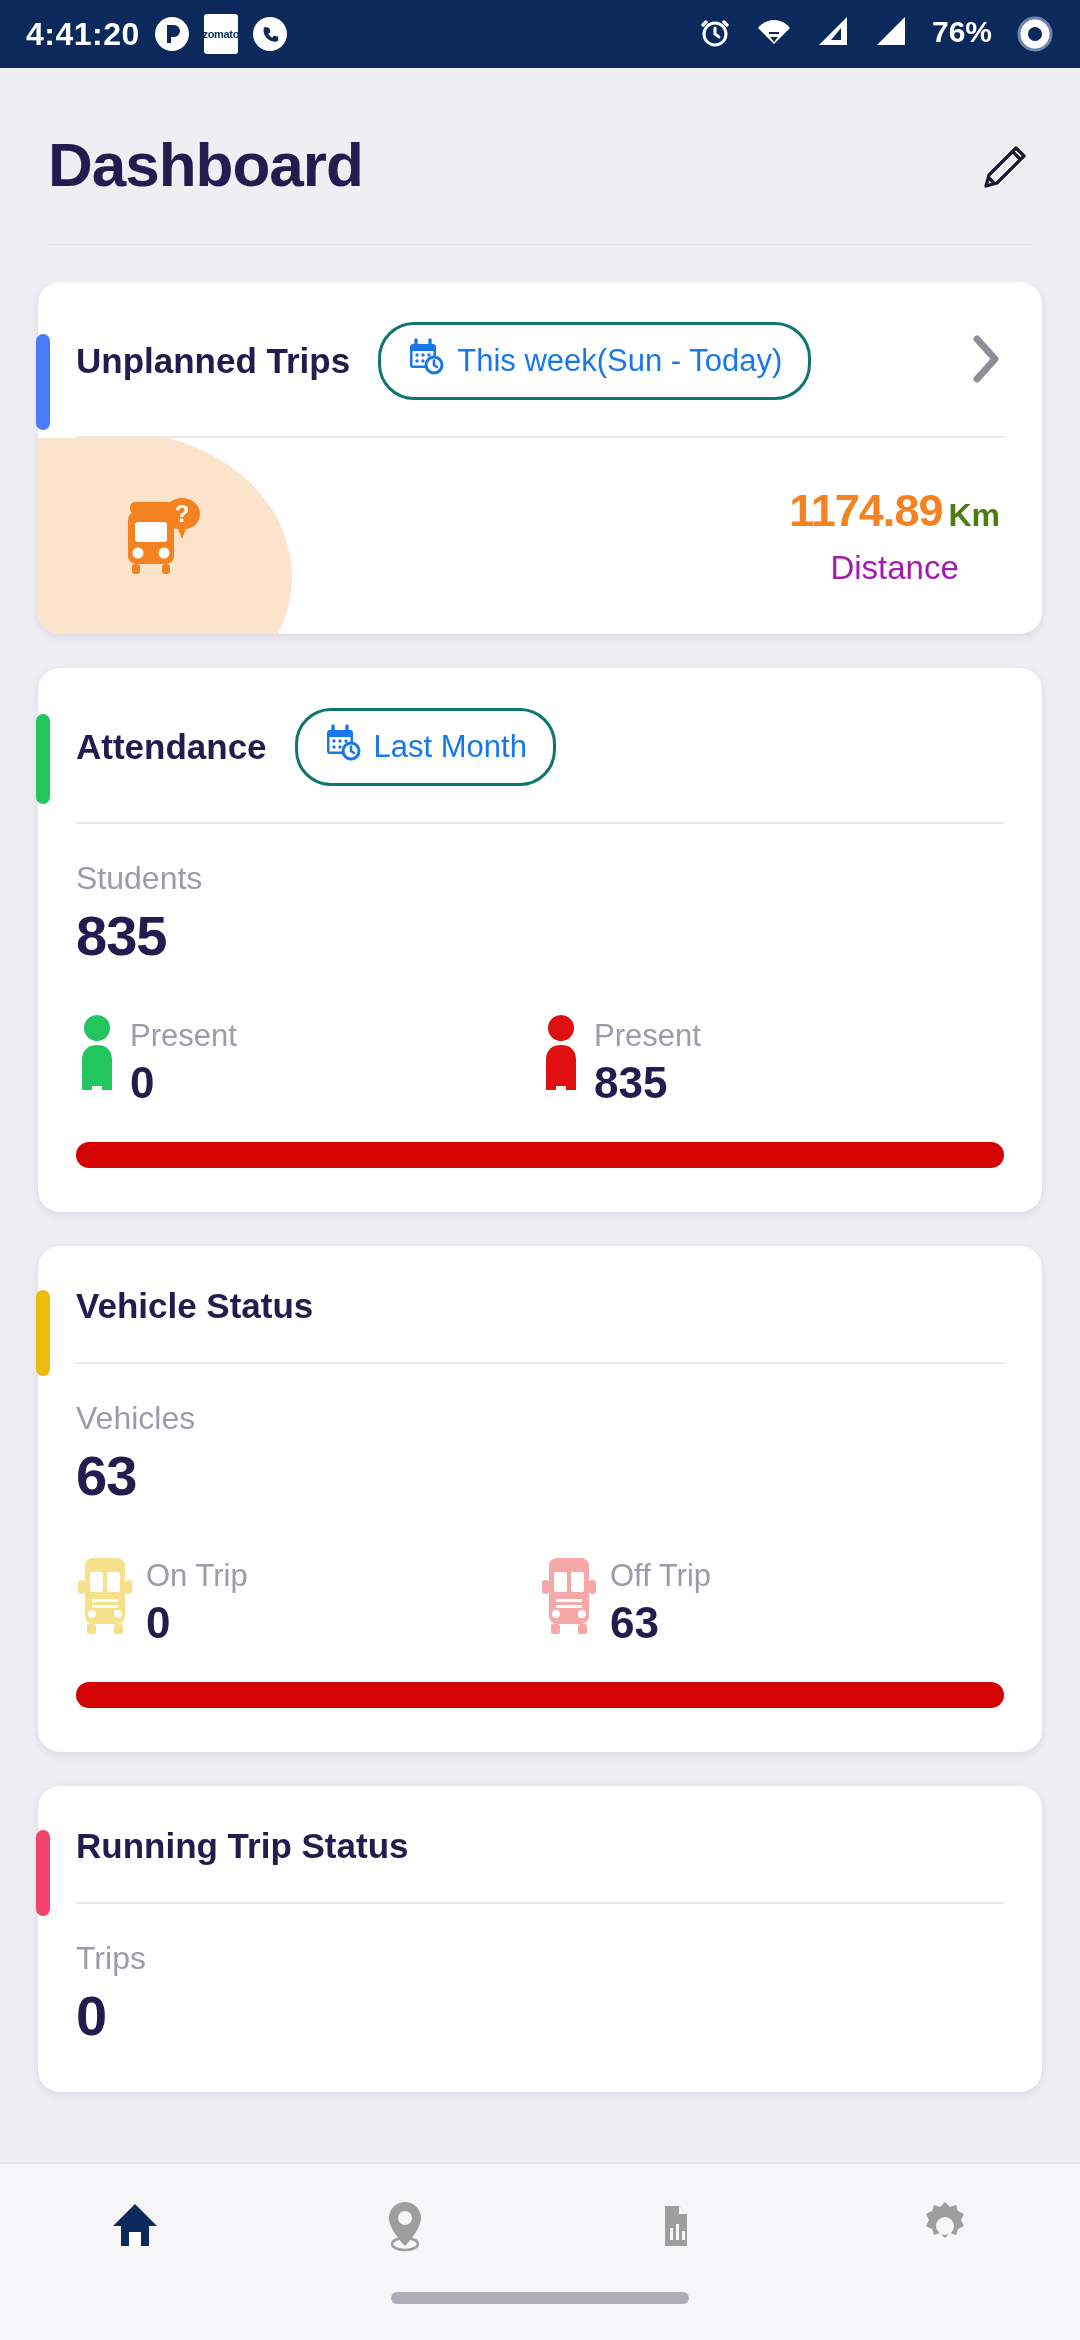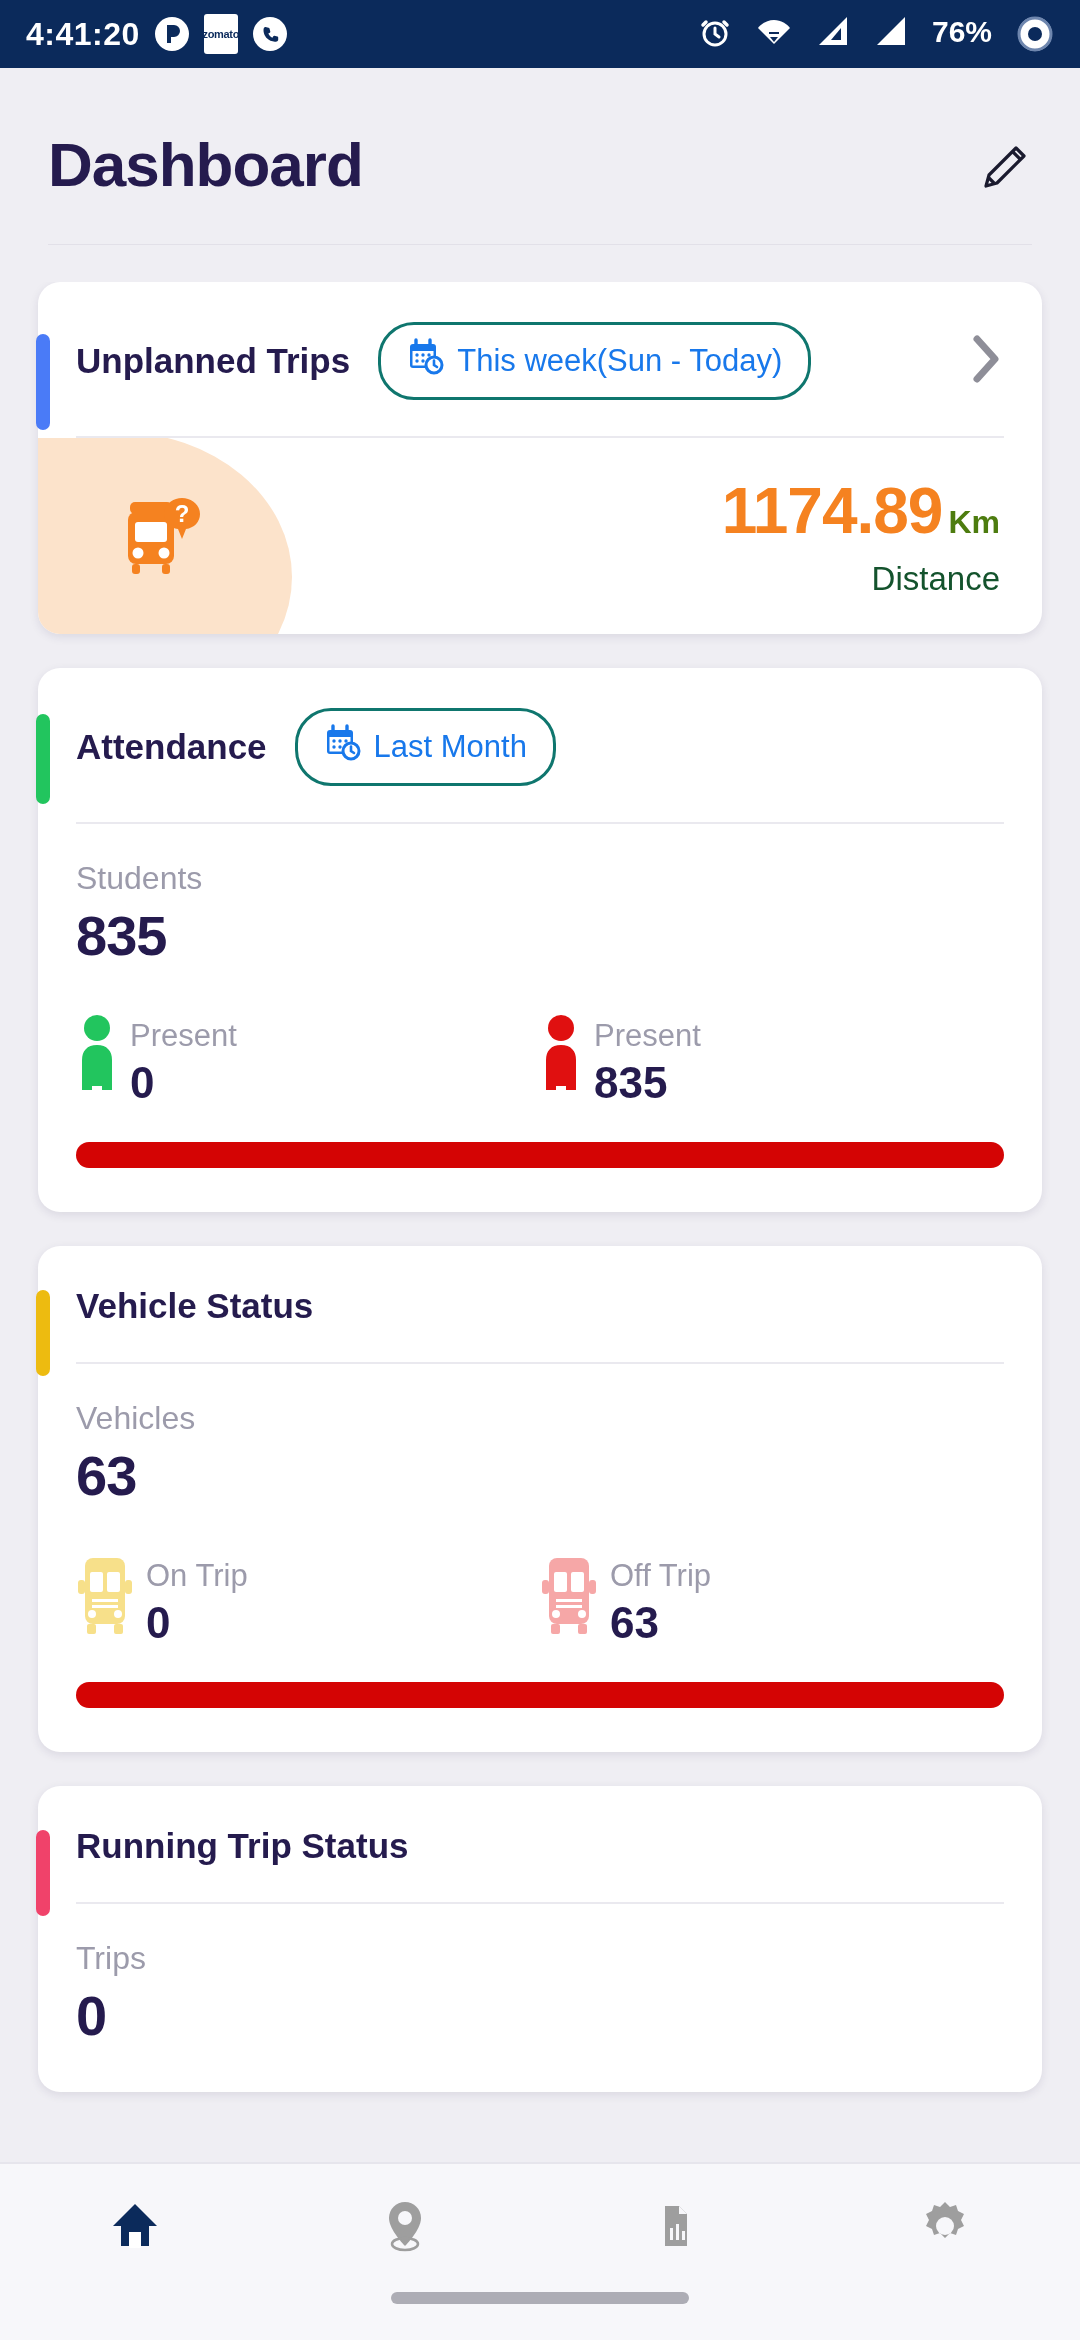--- a/index.html
+++ b/index.html
@@ -85,24 +85,24 @@
     position:absolute; left:-96px; top:-6px;
     width:350px; height:290px; background:#FCE3CB;
     border-top-right-radius:180px 150px;
     border-bottom-right-radius:180px 150px;
   }
   .bus-q{ position:relative; margin-left:70px; }
   .dist-vals{
     margin-left:auto; margin-right:42px; text-align:right; position:relative;
   }
   .dist-num{
-    font-size:64px; font-weight:700; color:#F58220; letter-spacing:-1px;
+    font-size:45px; font-weight:700; color:#F58220; letter-spacing:-1px;
   }
   .dist-unit{ font-size:32px; font-weight:600; color:#4d7c0f; margin-left:6px; }
-  .dist-label{ font-size:33px; color:#14532d; margin-top:12px; }
+  .dist-label{ font-size:33px; color:#a21caf; margin-top:12px;text-align:center; }
 
   
   .stat-body{ padding:36px 38px 44px 38px; }
   .stat-caption{ font-size:32px; color:#9C9BAB; }
   .stat-total{
     font-size:56px; font-weight:700; color:#251B4E;
     margin-top:6px; letter-spacing:-1px;
   }
   .legend-row{ display:flex; margin-top:46px; }
   .legend{ display:flex; align-items:flex-start; gap:12px; width:50%; }

